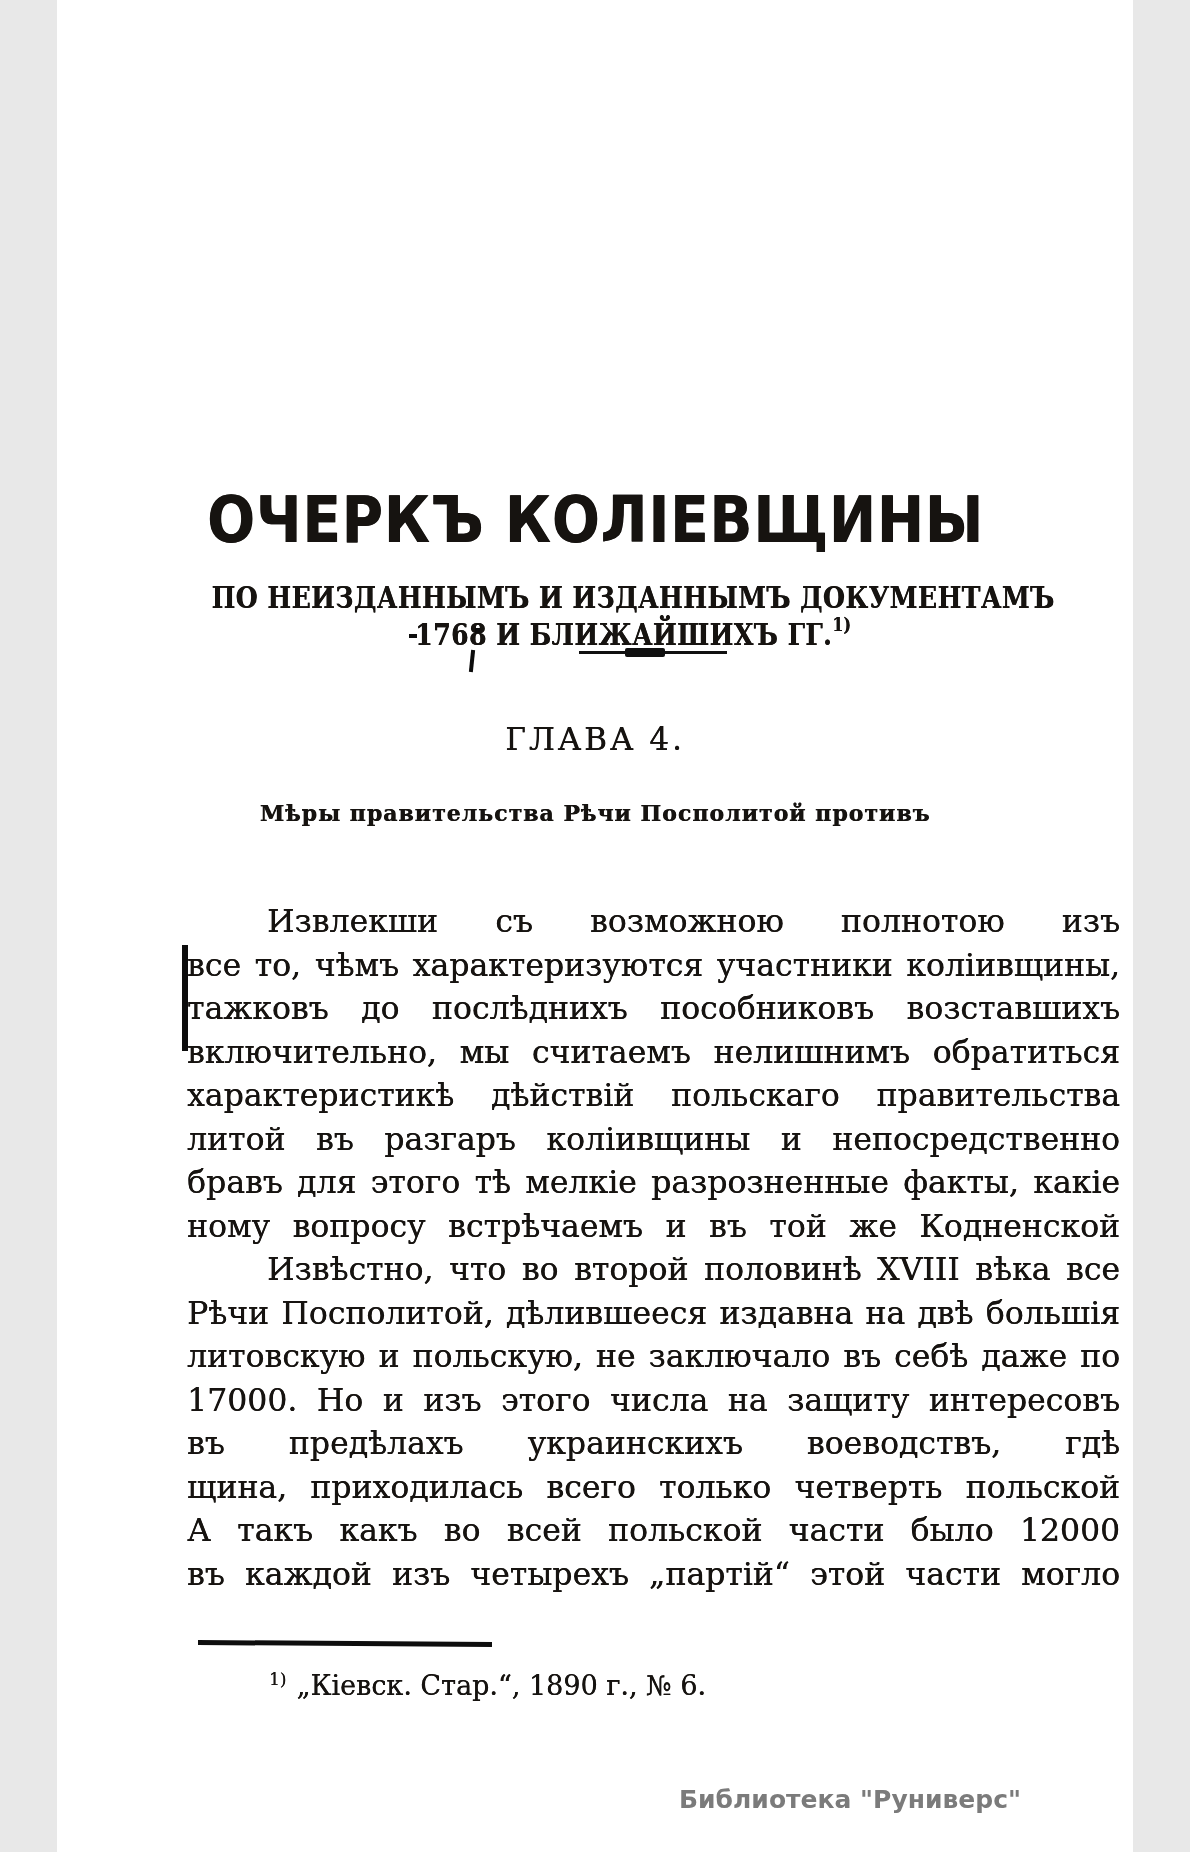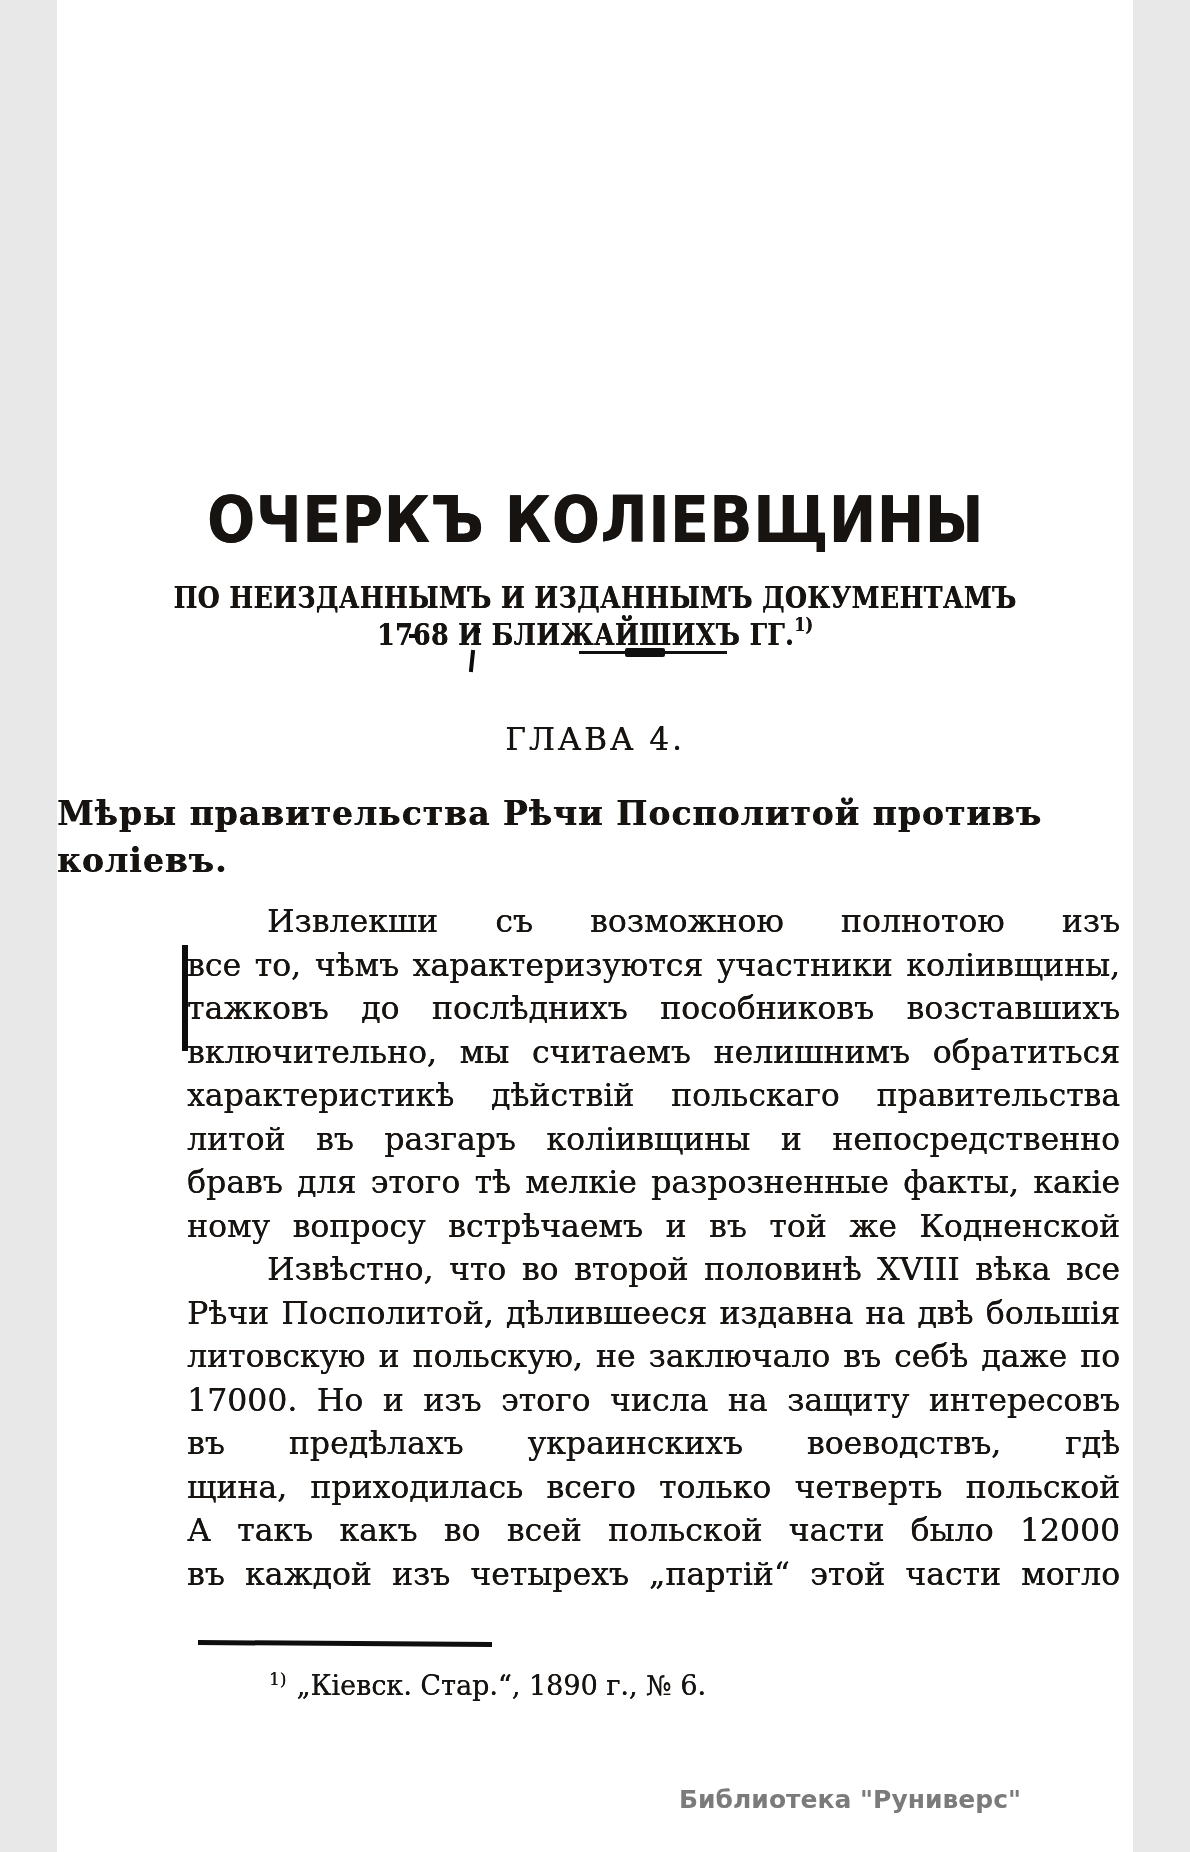--- a/index.html
+++ b/index.html
@@ -17,41 +17,41 @@
   .title-inner{
     display:inline-block;
     font-family:"DejaVu Sans", sans-serif;
     font-weight:bold;
     font-size:64px;line-height:1;
     letter-spacing:1px;
     transform:scaleX(0.88);
     transform-origin:center;
     text-shadow:0.6px 0 0 currentColor;
   }
-  .subtitle-row{position:absolute;top:581px;left:0;width:100%;text-align:center;}
+  .subtitle-row{position:absolute;top:581px;left:0;width:100%;text-align:center;padding-left:38px;}
   .subtitle-inner{
     display:inline-block;
     font-family:"DejaVu Serif", serif;
     font-weight:bold;
     font-size:30px;line-height:1.1;
     letter-spacing:0.5px;
     transform:scaleX(0.84);
     transform-origin:center;
     text-shadow:0.4px 0 0 currentColor;
   }
   .subtitle-inner sup{font-size:19px;vertical-align:14px;letter-spacing:0;}
   
   .divider{position:absolute;top:651px;left:522px;width:148px;height:3px;background:#101010;}
   .divider .thick{position:absolute;left:46px;top:-3px;width:40px;height:9px;background:#101010;border-radius:2px;}
   
   .chapter{position:absolute;top:722px;left:0;width:100%;
     text-align:center;font-size:31px;letter-spacing:3px;line-height:1.1;
     text-shadow:0.4px 0 0 currentColor;}
   .section-heading{position:absolute;top:790px;left:0;width:100%;
-    text-align:left;font-weight:bold;font-size:33px;line-height:47px;
+    text-align:center;font-weight:bold;font-size:22px;line-height:47px;
     letter-spacing:1px;text-shadow:0.5px 0 0 currentColor;}
   
   .bodytext{
     position:absolute;top:900px;left:130px;width:933px;
     font-size:31.5px;line-height:43.5px;
     text-shadow:0.35px 0 0 currentColor;
   }
   .bl{text-align:justify;text-align-last:justify;white-space:normal;height:43.5px;overflow:hidden;}
   .bl.indent{padding-left:80px;}
   .bl.end{text-align-last:left;}
@@ -85,21 +85,20 @@
   </div>
 
   <div class="divider">
     <div class="thick"></div>
   </div>
 
   <div class="chapter">ГЛАВА 4.</div>
 
   <div class="section-heading">
     <div>Мѣры правительства Рѣчи Посполитой противъ</div>
-    <div>коліевъ.</div>
   </div>
 
   <div class="bodytext">
     <div class="bl indent">Извлекши съ возможною полнотою изъ Кодненской книги</div>
     <div class="bl">все то, чѣмъ характеризуются участники коліивщины, отъ ва-</div>
     <div class="bl">тажковъ до послѣднихъ пособниковъ возставшихъ крестьянъ</div>
     <div class="bl">включительно, мы считаемъ нелишнимъ обратиться теперь къ</div>
     <div class="bl">характеристикѣ дѣйствій польскаго правительства Рѣчи Поспо-</div>
     <div class="bl">литой въ разгаръ коліивщины и непосредственно послѣ нея, со-</div>
     <div class="bl">бравъ для этого тѣ мелкіе разрозненные факты, какіе по дан-</div>

